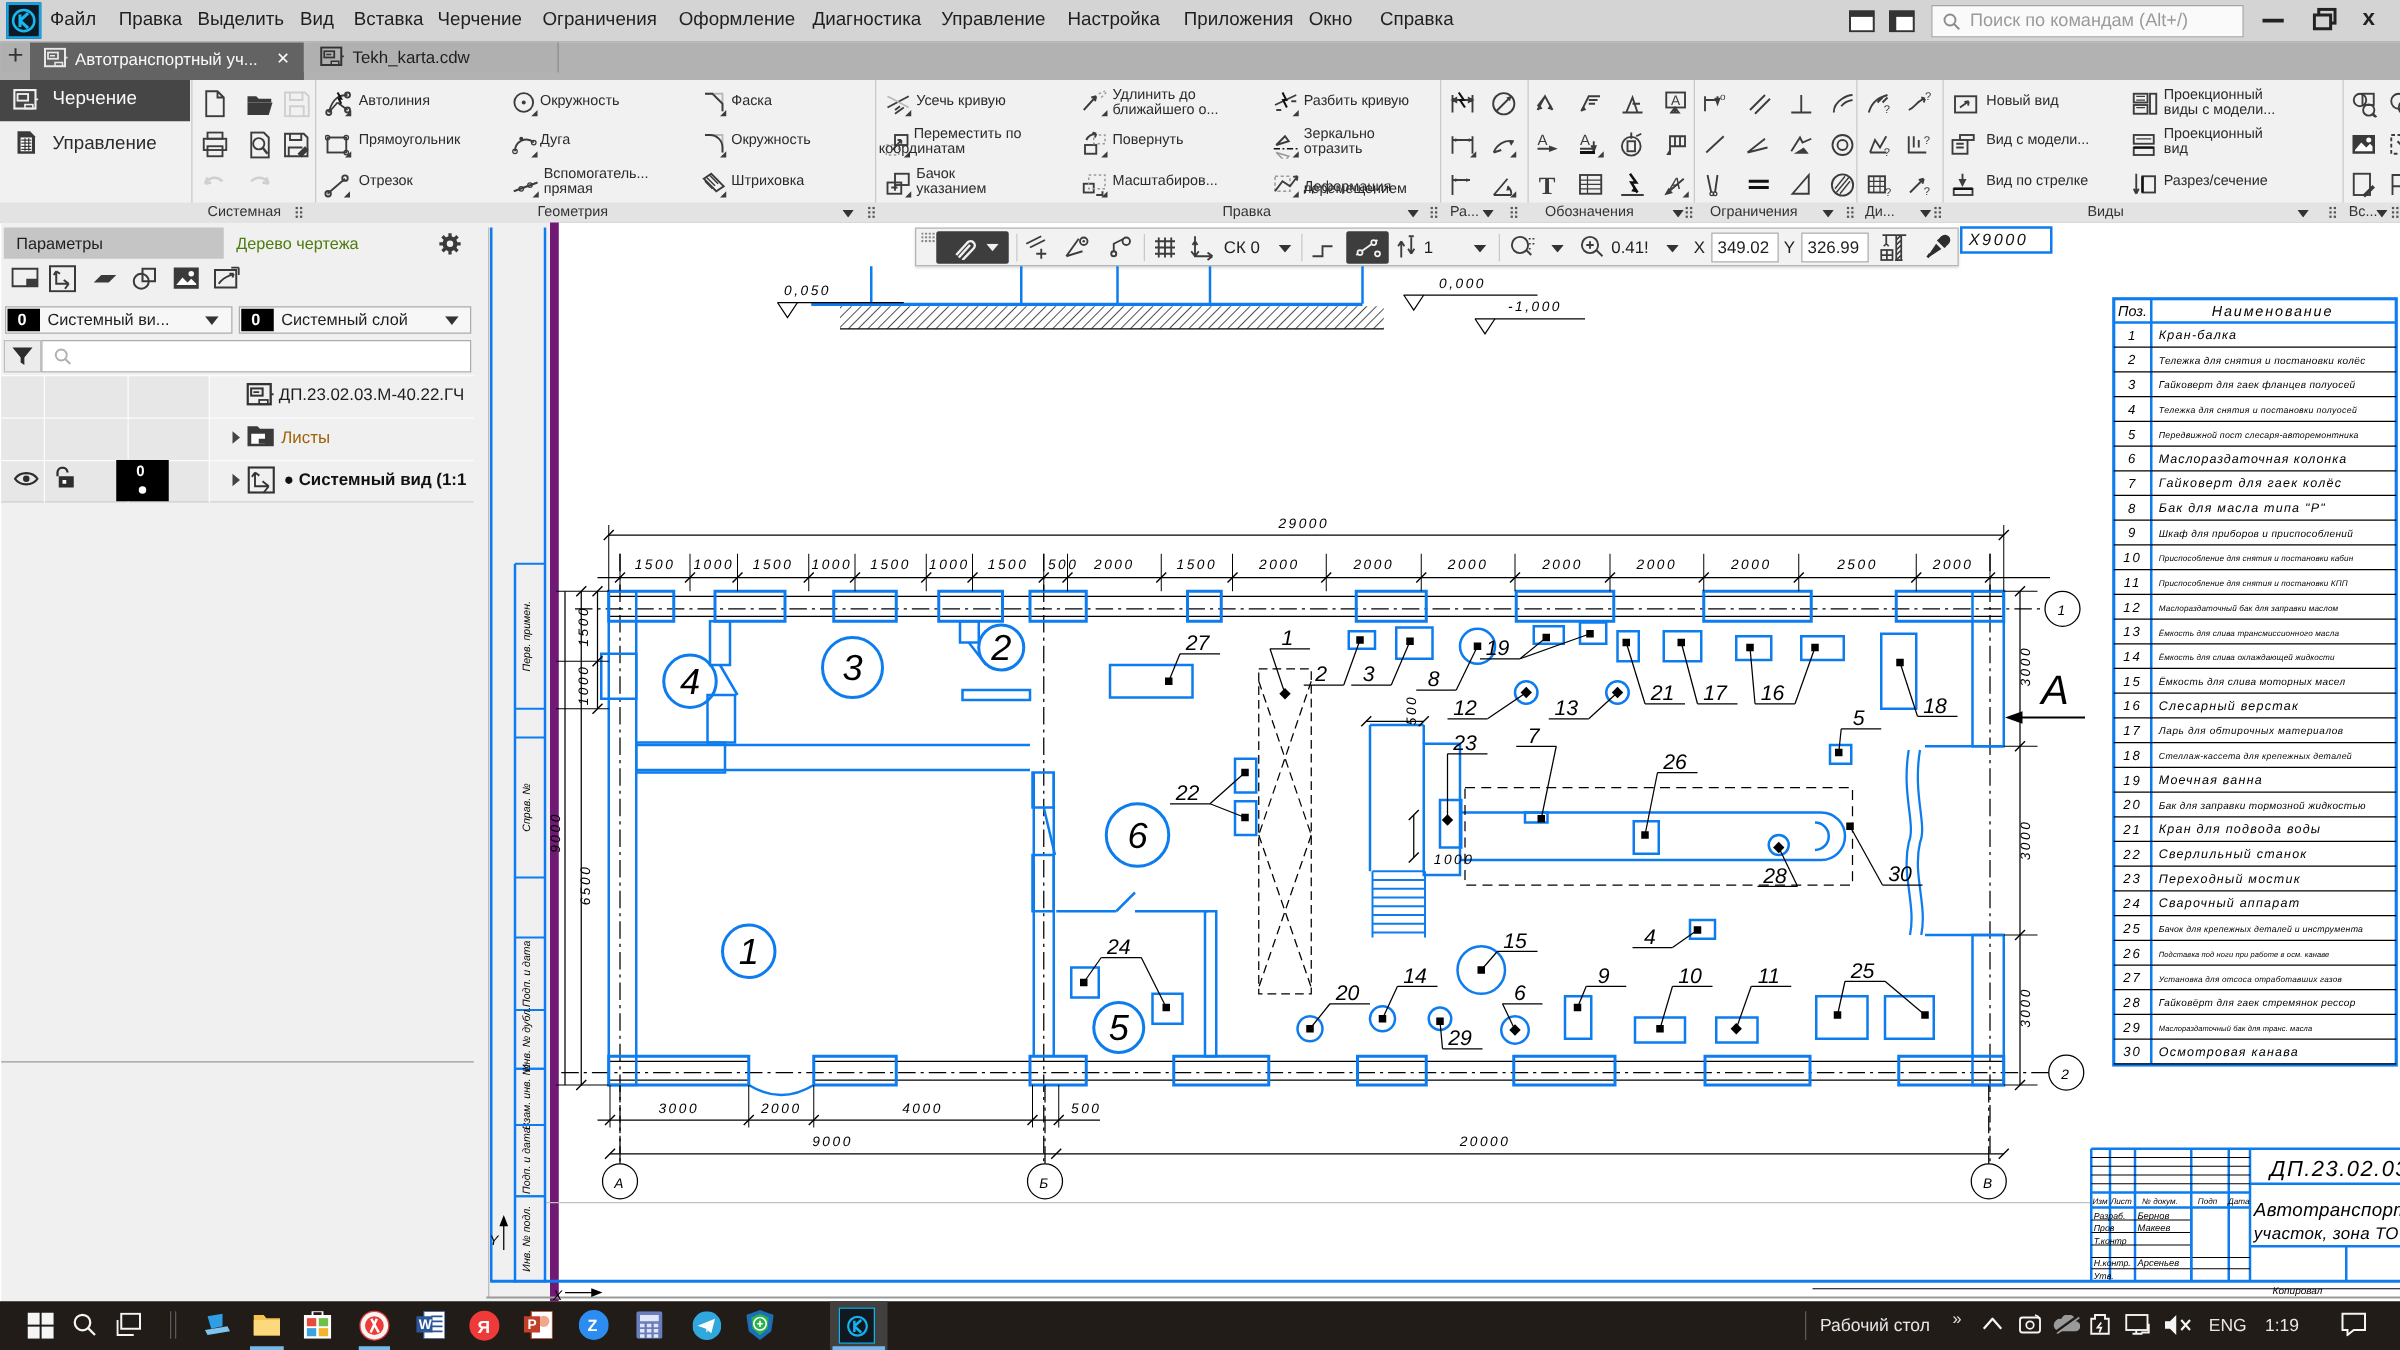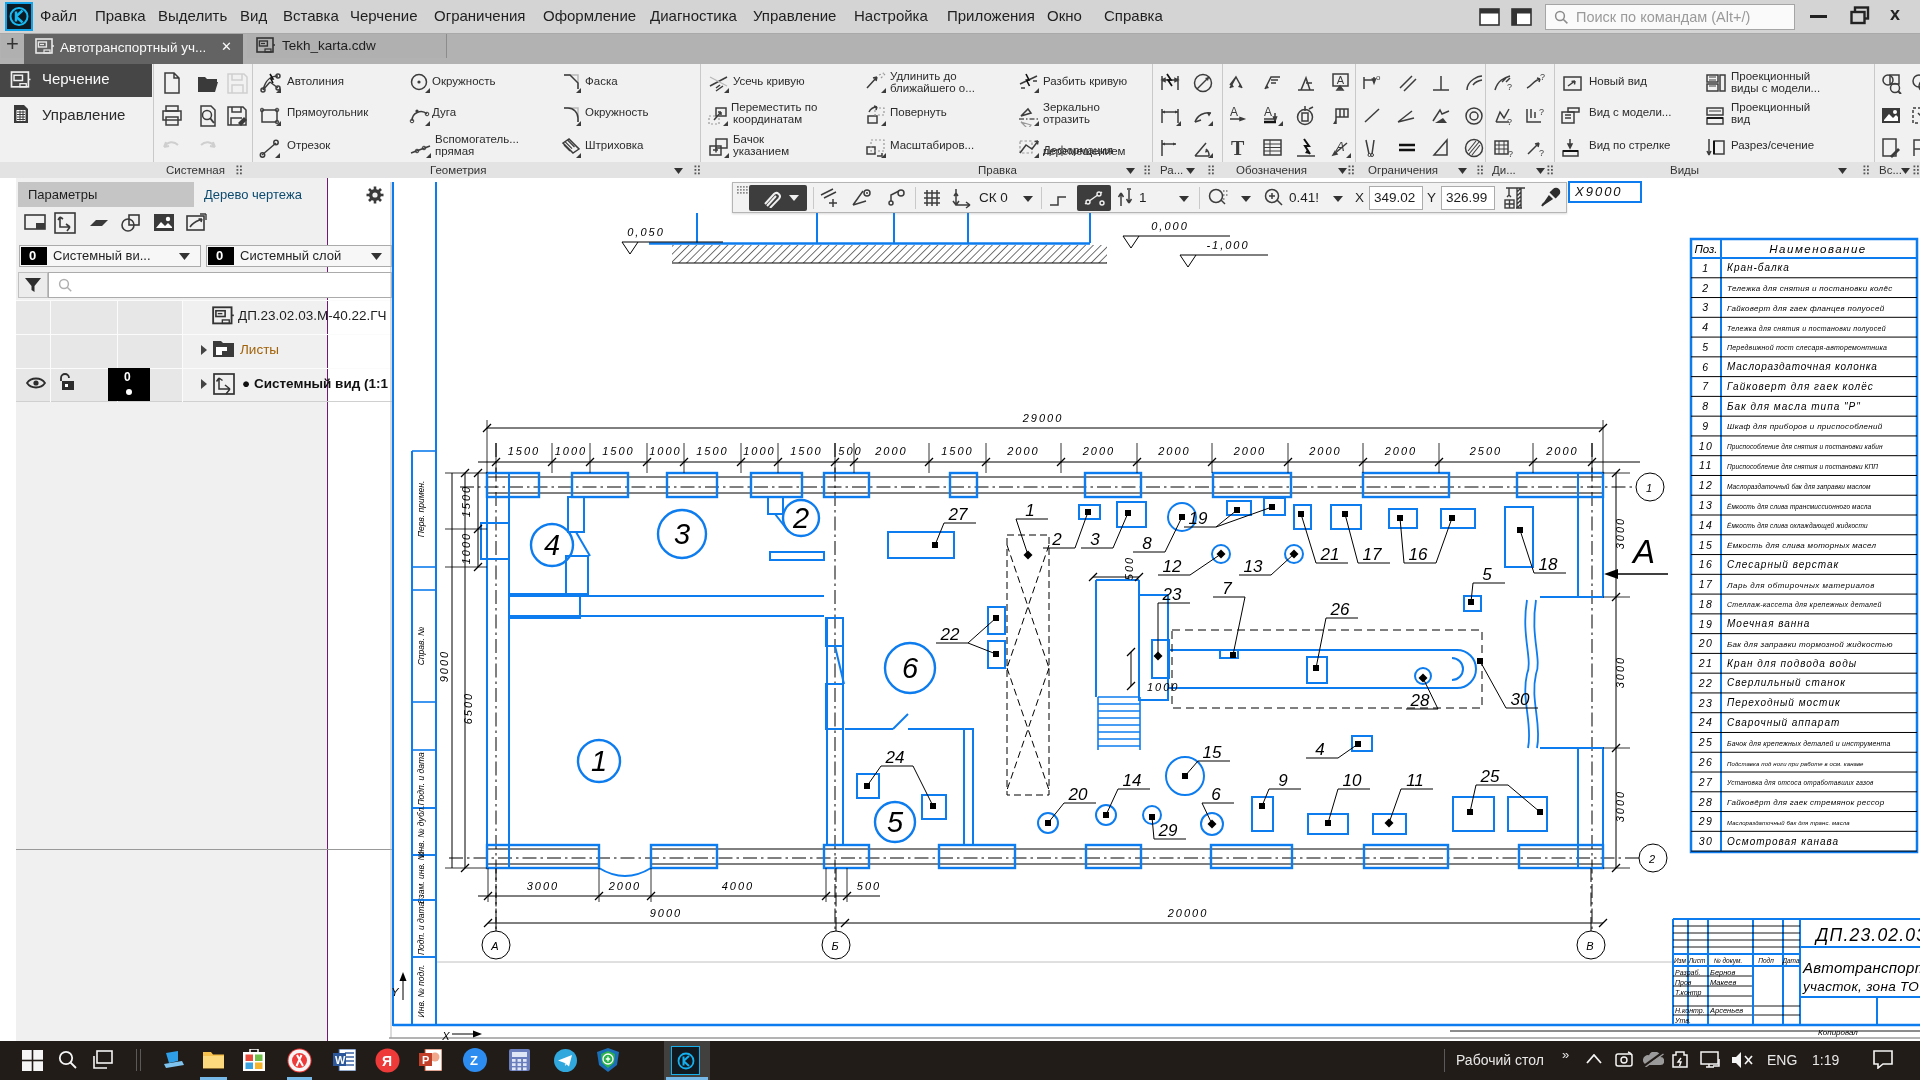--- a/index.html
+++ b/index.html
@@ -7,21 +7,21 @@
 #menubar{position:absolute;left:0;top:0;width:1920px;height:34px;background:#d4d4d4;border-bottom:1px solid #a9a9a9}
 .mi{position:absolute;top:7px;font-size:15px;color:#1f1f1f}
 #tabbar{position:absolute;left:0;top:34px;width:1920px;height:30px;background:#b2b2b2}
 #tabstrip{position:absolute;left:0;top:58px;width:1920px;height:6px;background:#6a6a6a}
 #ribbon{position:absolute;left:0;top:64px;width:1920px;height:114px;background:#f1f1f1;border-bottom:1px solid #9f9f9f}
 .rsep{position:absolute;top:0;width:1px;height:114px;background:#c9c9c9}
 #rlabels{position:absolute;left:0;top:98px;width:1920px;height:16px;background:#e3e3e3}
 .rlbl{position:absolute;top:100px;font-size:11.5px;color:#333}
 .rtxt{position:absolute;font-size:11.5px;color:#2b2b2b;white-space:nowrap}
 .ricon{position:absolute}
-#lpanel{position:absolute;left:16px;top:178px;width:312px;height:863px;background:#f0f0f0;border-right:1px solid #701a75}
+#lpanel{position:absolute;left:1px;top:178px;width:446px;height:863px;background:#f0f0f0;border-right:7px solid #701a75}
 .combo{position:absolute;height:22px;background:#f7f7f7;border:1px solid #ababab}
 .fld{position:absolute;background:#fff;border:1px solid #ababab}
 #taskbar{position:absolute;left:0;top:1041px;width:1920px;height:39px;background:#221c18}
 .tbt{position:absolute;color:#e8e8e8;font-size:13px}
 svg{display:block}
 .dim{font-style:italic;letter-spacing:2px;font-size:11px;fill:#000}
 .pos{font-style:italic;font-size:17px;fill:#000}
 .room{font-style:italic;fill:#000}
 .tbl{font-style:italic;fill:#000}
 </style></head><body>
@@ -337,21 +337,21 @@
       <path d="M16 21 L21 21 L21 16 Z" fill="#3c3c3c"></path>
     </svg>
 <span class="rtxt" style="left:733px;top:11px">Усечь кривую</span>
 <svg class="ricon" style="left:707px;top:41px" width="22" height="22" viewBox="0 0 22 22">
       <rect x="9" y="3" width="10" height="8" stroke="#3c3c3c" fill="none" stroke-width="1.5"></rect>
       <rect x="2" y="11" width="10" height="8" stroke="#999" stroke-width="1.2" fill="none" stroke-dasharray="2 2"></rect>
       <path d="M7 15 L14 7 M14 7 l-3 0 M14 7 l0 3" stroke="#3c3c3c" fill="none" stroke-width="1.5"></path>
       <path d="M16 21 L21 21 L21 16 Z" fill="#3c3c3c"></path>
     </svg>
 <span class="rtxt" style="left:731px;top:37px">Переместить по</span>
-<span class="rtxt" style="left:733px;top:49px">координатам</span>
+<span class="rtxt" style="left:703px;top:49px">координатам</span>
 <svg class="ricon" style="left:708px;top:73px" width="22" height="22" viewBox="0 0 22 22">
       <rect x="8" y="2" width="11" height="9" stroke="#3c3c3c" fill="none" stroke-width="1.5"></rect>
       <rect x="2" y="9" width="11" height="9" stroke="#3c3c3c" fill="none" stroke-width="1.5"></rect>
       <path d="M5 13 h5 M8 10.5 v5" stroke="#3c3c3c" fill="none" stroke-width="1.5"></path>
       <path d="M16 21 L21 21 L21 16 Z" fill="#3c3c3c"></path>
     </svg>
 <span class="rtxt" style="left:733px;top:69px">Бачок</span>
 <span class="rtxt" style="left:733px;top:81px">указанием</span>
 <svg class="ricon" style="left:865px;top:8px" width="22" height="22" viewBox="0 0 22 22">
       <path d="M2 16 L12 5 M12 5 l-4 1 M12 5 l-1 4" stroke="#3c3c3c" fill="none" stroke-width="1.5"></path>
@@ -618,21 +618,21 @@
       <rect x="3" y="2" width="13" height="17" stroke="#3c3c3c" fill="none" stroke-width="1.5"></rect>
       <path d="M10 19 l8 -8 l2 2 l-8 8 z" fill="#3a3a3a"></path>
     </svg>
 <svg class="ricon" style="left:1910px;top:73px" width="22" height="22" viewBox="0 0 22 22">
       <path d="M4 19 V3 h12 v9 h-12" stroke="#3c3c3c" fill="none" stroke-width="1.5"></path>
     </svg>
 </div>
 <div id="lpanel">
 <div class="abs" style="left:2px;top:4px;width:176px;height:25px;background:#c5c5c5"></div>
 <span class="t" style="left:12px;top:9px;font-size:13px;color:#1e1e1e">Параметры</span>
-<span class="t" style="left:188px;top:9px;font-size:13px;color:#0c4a6e">Дерево чертежа</span>
+<span class="t" style="left:188px;top:9px;font-size:13px;color:#4d7c0f">Дерево чертежа</span>
 <svg class="abs" style="left:348px;top:6px" width="22" height="22" viewBox="0 0 22 22">
       <g fill="#3a3a3a">
         <circle cx="11" cy="11" r="6"></circle>
         <g stroke="#3a3a3a" stroke-width="2.6">
           <line x1="11" y1="11" x2="19.50" y2="11.00"></line>
           <line x1="11" y1="11" x2="17.01" y2="17.01"></line>
           <line x1="11" y1="11" x2="11.00" y2="19.50"></line>
           <line x1="11" y1="11" x2="4.99" y2="17.01"></line>
           <line x1="11" y1="11" x2="2.50" y2="11.00"></line>
           <line x1="11" y1="11" x2="4.99" y2="4.99"></line>

